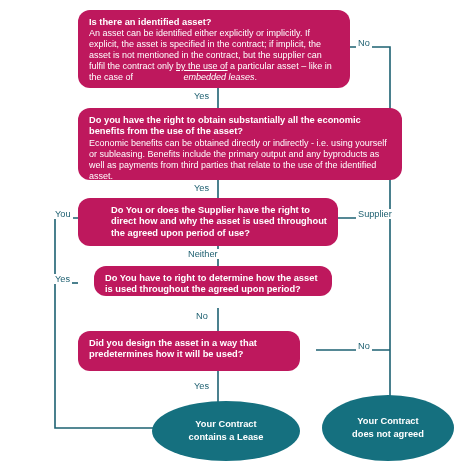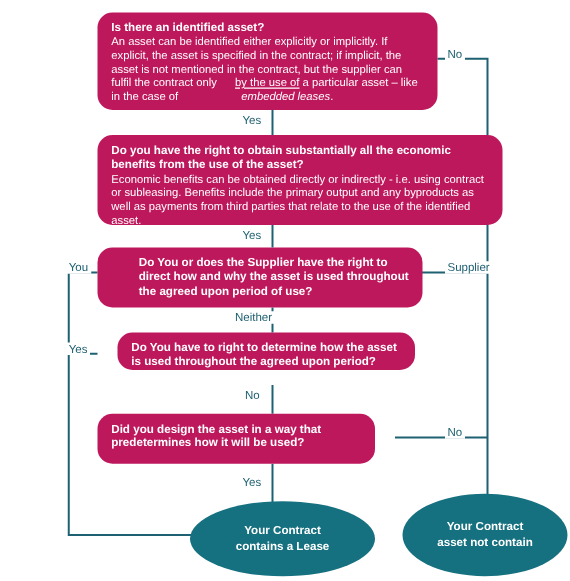--- a/index.html
+++ b/index.html
@@ -26,21 +26,21 @@
     font-weight:bold;
     font-size:9.3px;
     line-height:1.22;
     margin:0 0 0px 0;
   }
   .node .d{
     display:block;
     font-size:9.0px;
     line-height:1.22;
   }
-  .node .d .u{ text-decoration:underline;margin-left:12px; }
+  .node .d .u{ text-decoration:underline; }
   .node .d .em{ font-style:italic;padding-left:48px; }
 
   #node1{left:78px;top:10px;width:272px;height:78px;}
   #node2{left:78px;top:108px;width:324px;height:72px;}
   #node3{left:78px;top:198px;width:260px;height:48px;padding-left:33px;}
   #node4{left:94px;top:266px;width:238px;height:30px;}
   #node5{left:78px;top:331px;width:222px;height:40px;}
 
   .ellipse{
     position:absolute;
@@ -95,21 +95,21 @@
   </g>
 </svg>
 
 <div class="node" id="node1">
   <span class="q">Is there an identified asset?</span>
   <span class="d"><span>An asset can be identified either explicitly or implicitly. If explicit, the asset is specified in the contract; if implicit, the asset is not mentioned in the contract, but the supplier can fulfil the contract only </span><span class="u">by the use of</span><span> a particular asset – like in the case of </span><span class="em">embedded leases</span><span>.</span></span>
 </div>
 
 <div class="node" id="node2">
   <span class="q">Do you have the right to obtain substantially all the economic benefits from the use of the asset?</span>
-  <span class="d">Economic benefits can be obtained directly or indirectly - i.e. using contract or subleasing. Benefits include the primary output and any byproducts as well as payments from third parties that relate to the use of the identified asset.</span>
+  <span class="d">Economic benefits can be obtained directly or indirectly - i.e. using yourself or subleasing. Benefits include the primary output and any byproducts as well as payments from third parties that relate to the use of the identified asset.</span>
 </div>
 
 <div class="node" id="node3">
   <span class="q">Do You or does the Supplier have the right to direct how and why the asset is used throughout the agreed upon period of use?</span>
 </div>
 
 <div class="node" id="node4">
   <span class="q">Do You have to right to determine how the asset is used throughout the agreed upon period?</span>
 </div>
 
@@ -120,21 +120,21 @@
 <div class="ellipse" id="end-lease">
   <div>
     <div>Your Contract</div>
     <div>contains a Lease</div>
   </div>
 </div>
 
 <div class="ellipse" id="end-nolease">
   <div>
     <div>Your Contract</div>
-    <div>asset not contain</div>
+    <div>does not agreed</div>
   </div>
 </div>
 
 <div class="lbl" style="left:192px;top:91px;">Yes</div>
 <div class="lbl" style="left:356px;top:38px;">No</div>
 <div class="lbl" style="left:192px;top:183px;">Yes</div>
 <div class="lbl" style="left:53px;top:209px;text-align:right;">You</div>
 <div class="lbl" style="left:356px;top:209px;">Supplier</div>
 <div class="lbl" style="left:186px;top:249px;">Neither</div>
 <div class="lbl" style="left:53px;top:274px;">Yes</div>

